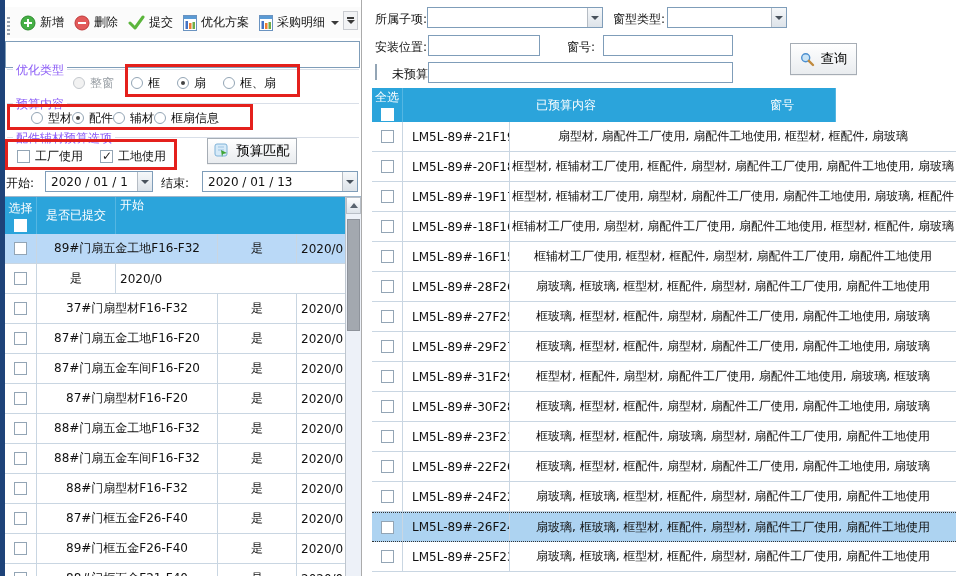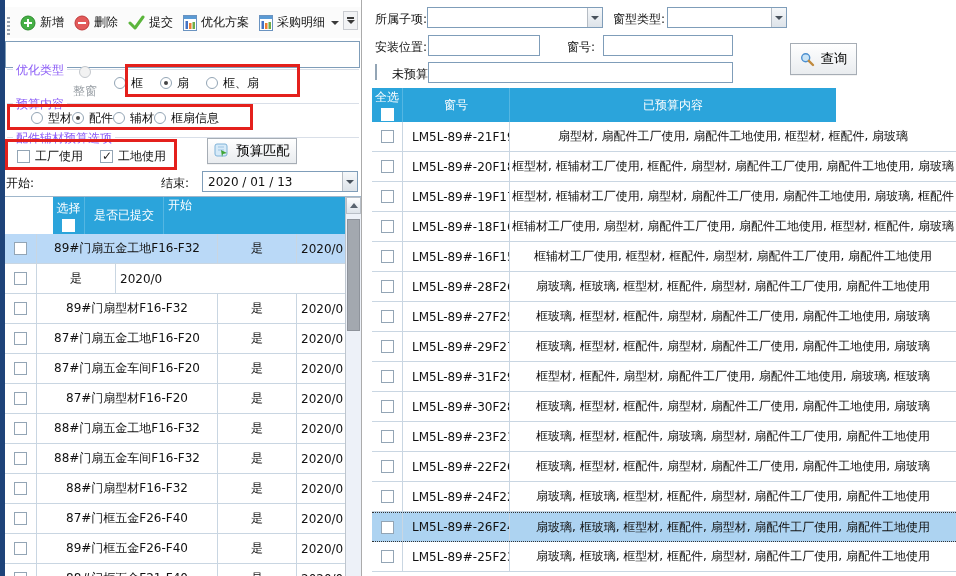--- a/index.html
+++ b/index.html
@@ -32,21 +32,21 @@
   
   .gline { border-top:1px solid #D9DFE8; height:0; }
   .glabel { position:absolute; background:#fff; padding:0 3px; color:#8b5cf6; }
 
   
   .opt-row { position:absolute; display:flex; align-items:center; }
   .radio-item,.check-item { display:inline-flex; align-items:center; gap:5px; cursor:default; }
   .radio { width:12px; height:12px; border:1px solid #93A5B5; border-radius:50%; background:#fff; position:relative; flex:0 0 auto; }
   .checked > .radio::after { content:""; position:absolute; left:3px; top:3px; width:4px; height:4px; border-radius:50%; background:#444; }
   .disabled > .radio { border-color:#C4C8CD; background:#F2F2F2; }
-  .disabled { color:#9aa0a6;flex-direction:column; }
+  .disabled { color:#9aa0a6; }
   .cb { width:13px; height:13px; border:1px solid #93A5B5; background:#fff; position:relative; flex:0 0 auto; }
   .checked > .cb::after { content:"✓"; position:absolute; left:1px; top:-2px; font-size:12px; font-weight:bold; color:#222; }
 
   .redbox { position:absolute; border:3px solid #E4201C; pointer-events:none; }
 
   
   .btn { position:absolute; display:flex; align-items:center; justify-content:center; gap:6px;
     border:1px solid #A6ADB5; background:linear-gradient(#FFFFFF,#E9ECEF); box-shadow:0 1px 0 rgba(0,0,0,0.05); }
 
   
@@ -60,21 +60,21 @@
   
   .thead { background:#2BA4DB; color:#fff; display:flex; }
   .thc { display:flex; flex-direction:column; align-items:center; justify-content:center; gap:2px;
     border-right:1px solid #54B6E2; overflow:hidden; white-space:nowrap; }
   .thc .cb { border-color:#fff; }
   .trow { display:flex; border-bottom:1px solid #C9D6E2; background:#fff; }
   .tc { display:flex; align-items:center; justify-content:center; border-right:1px solid #C9D6E2; overflow:hidden; white-space:nowrap; }
 
   
   #left-table { left:0; top:196px; width:356px; height:380px; overflow:hidden; border-top:1px solid #9FB6CB; }
-  #lt-head { height:37px; width:348px;margin-left:48px; }
+  #lt-head { height:37px; width:348px; }
   #lt-body .trow { height:30px; }
   #lt-body .trow.selected { background:#BAD9F7; }
   .lc1 { width:32px; } .lc2 { width:181px; } .lc3 { width:79px; } .lc4 { width:48px; justify-content:flex-start; padding-left:4px; border-right:none; }
 
   
   #lt-scroll { position:absolute; right:0; top:0; width:16px; height:380px; background:#EDF1F8; border-left:1px solid #BFC6CE; }
   #lt-up { position:absolute; left:0; top:0; width:15px; height:17px; background:linear-gradient(#FDFDFE,#DDE3EA); border:1px solid #B8BEC6;
     display:flex; align-items:center; justify-content:center; }
   #lt-up .tri { width:0; height:0; border-left:4px solid transparent; border-right:4px solid transparent; border-bottom:5px solid #5A6470; }
   #lt-thumb { position:absolute; left:1px; top:22px; width:13px; height:112px; background:#A3A8AF; border:1px solid #8E939B; }
@@ -213,20 +213,26 @@
   <button class="btn" id="match-btn" style="left:202px; top:138px; width:90px; height:26px;">
     <svg width="16" height="16" viewBox="0 0 16 16">
         <rect x="1" y="1" width="12" height="12" rx="2" fill="#D6EAF8" stroke="#7FB2D8"></rect>
         <path d="M4 4h6M4 7h6" stroke="#9CC3E2" stroke-width="1"></path>
         <path d="M6 9l6 3-4 1-1 3z" fill="#3FA535" transform="translate(1,-2)"></path>
       </svg>
     <span>预算匹配</span>
   </button>
 
   <span class="flabel" style="left:1px; top:175px;">开始:</span>
+  <div class="ctrl" style="left:40px; top:171px; width:108px; height:21px;">
+    <span class="val">2020 / 01 / 1</span>
+    <span class="dbtn">
+        <span class="tri"></span>
+      </span>
+  </div>
   <span class="flabel" style="left:156px; top:175px;">结束:</span>
   <div class="ctrl" style="left:197px; top:171px; width:156px; height:21px;">
     <span class="val">2020 / 01 / 13</span>
     <span class="dbtn">
         <span class="tri"></span>
       </span>
   </div>
 
   <div class="abs" id="left-table">
     <div class="thead" id="lt-head">
@@ -255,21 +261,21 @@
           <div class="tc lc1">
             <span class="cb"></span>
           </div>
           <div class="tc lc3">是</div>
           <div class="tc lc4">2020/0</div>
         </div>
         <div class="trow">
           <div class="tc lc1">
             <span class="cb"></span>
           </div>
-          <div class="tc lc2">89#门扇型材F16-F32</div>
+          <div class="tc lc2">37#门扇型材F16-F32</div>
           <div class="tc lc3">是</div>
           <div class="tc lc4">2020/0</div>
         </div>
         <div class="trow">
           <div class="tc lc1">
             <span class="cb"></span>
           </div>
           <div class="tc lc2">87#门扇五金工地F16-F20</div>
           <div class="tc lc3">是</div>
           <div class="tc lc4">2020/0</div>
@@ -382,26 +388,26 @@
     <span>查询</span>
   </button>
 
   
   <div class="abs" id="right-table">
     <div class="thead" id="rt-head">
       <div class="thc rh1">
         <span>全选</span>
         <span class="cb"></span>
       </div>
+      <div class="thc rh3">
+          <span>已预算内容</span>
+        </div>
       <div class="thc rh2">
           <span>窗号</span>
         </div>
-      <div class="thc rh3">
-          <span>已预算内容</span>
-        </div>
     </div>
     <div id="rt-body">
 
     <div class="trow">
           <div class="tc rc1">
             <span class="cb"></span>
           </div>
           <div class="tc rc2">LM5L-89#-21F19</div>
           <div class="tc rc3">扇型材, 扇配件工厂使用, 扇配件工地使用, 框型材, 框配件, 扇玻璃</div>
         </div>

